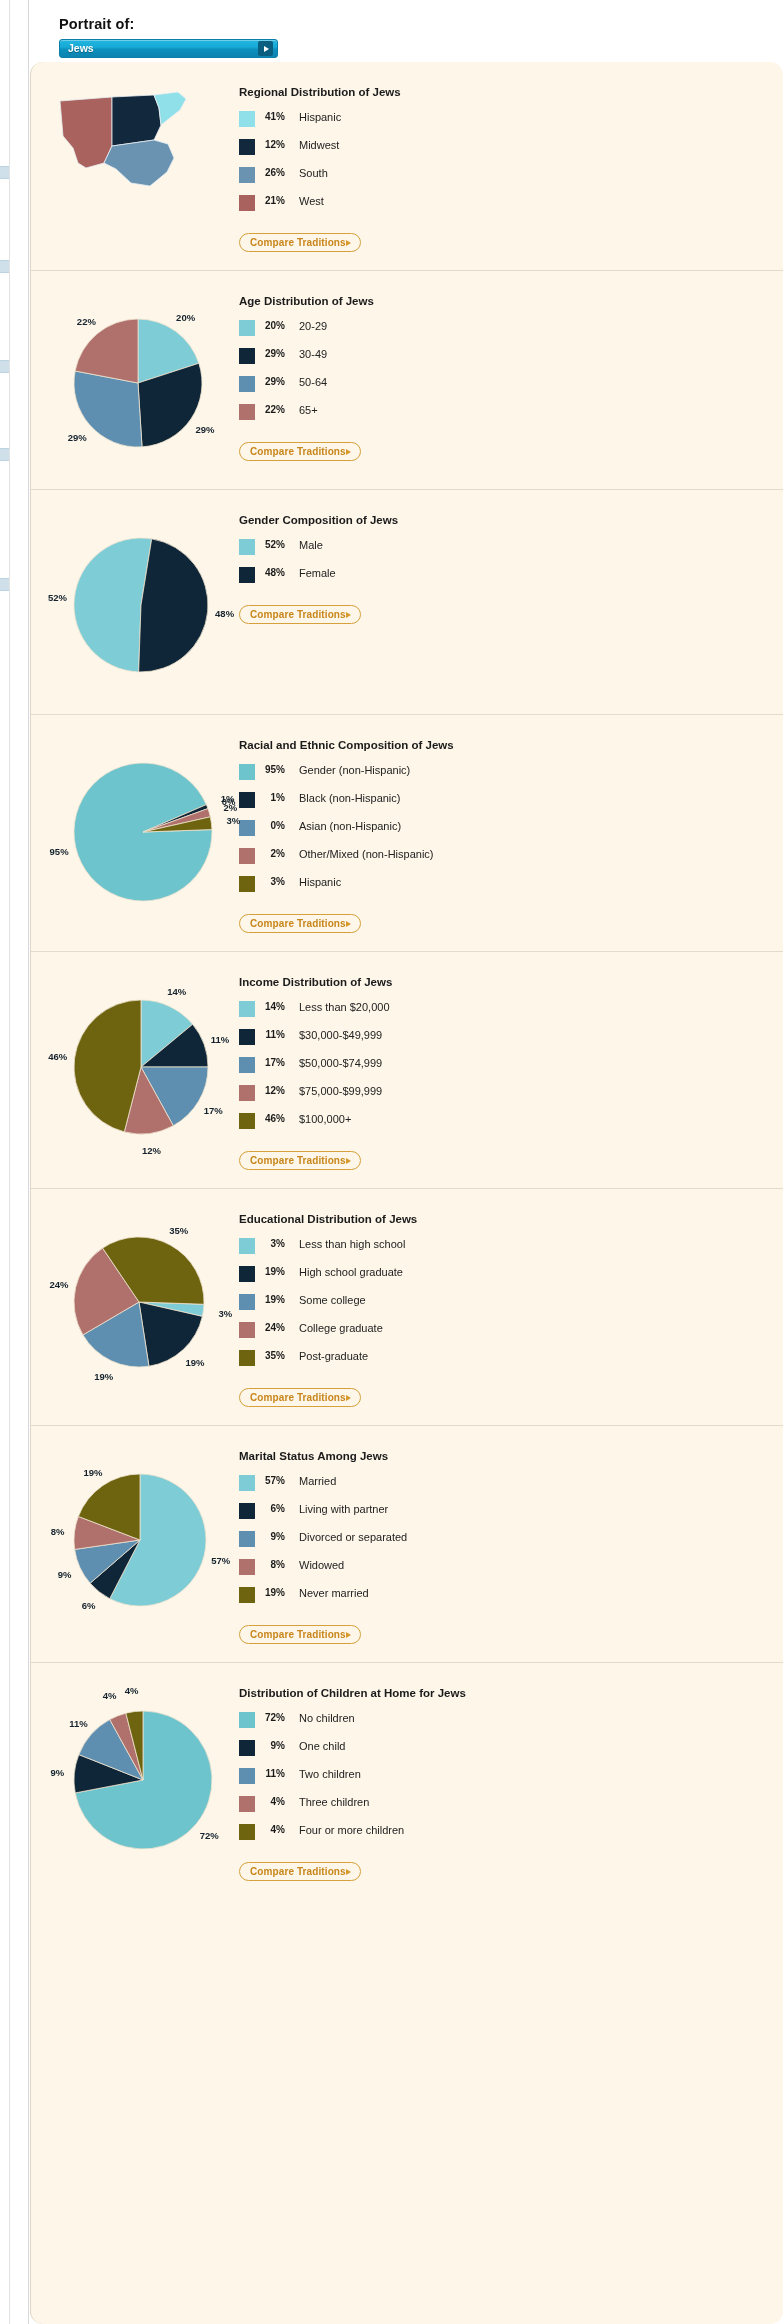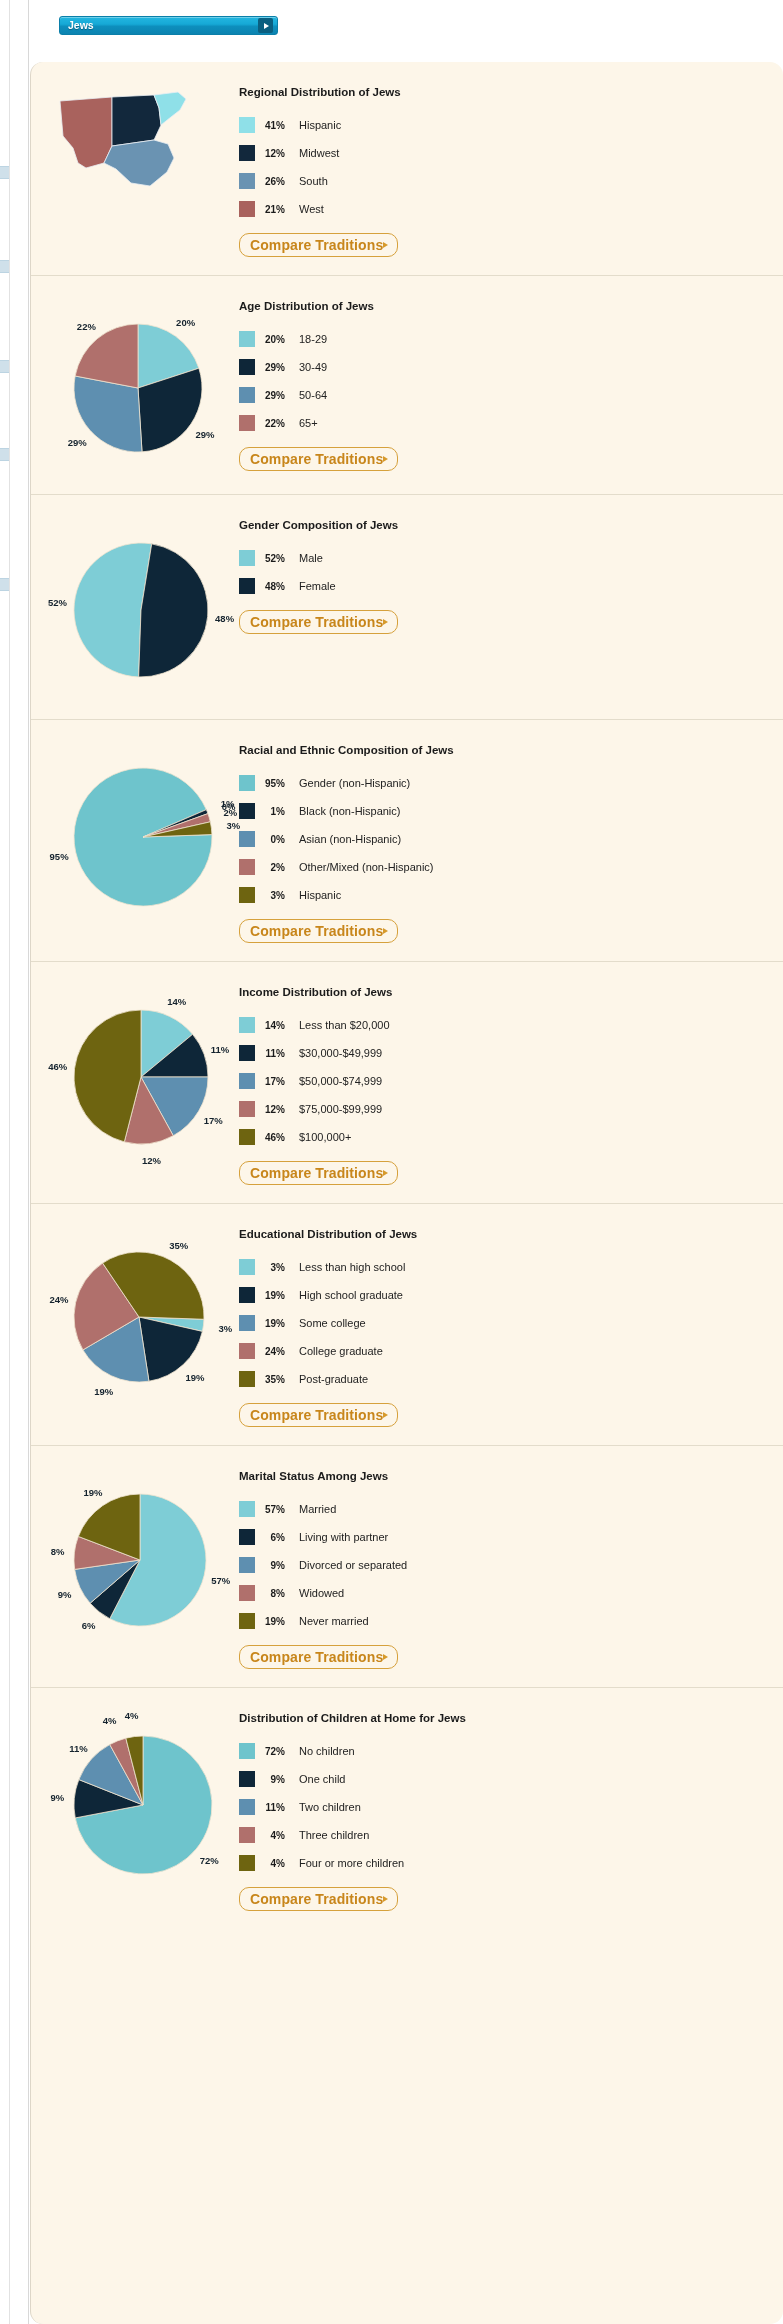--- a/index.html
+++ b/index.html
@@ -117,21 +117,21 @@
 
   .sec-title {
     font-size: 11.5px;
     font-weight: bold;
     color: #1b1b1b;
     margin: 0 0 13px 0;
     white-space: nowrap;
   }
   .legend { margin: 0; padding: 0; list-style: none; }
   .legend-row {
-    display: flex; align-items: center;
+    display: flex; 
     height: 28px;
   }
   .sw {
     width: 16px; height: 16px;
     display: block;
     flex: 0 0 16px;
   }
   .lg-pct {
     width: 44px;
     text-align: right;
@@ -148,21 +148,21 @@
 
   .cmp-btn {
     display: inline-flex;
     align-items: center;
     margin-top: 10px;
     padding: 3px 9px 3px 10px;
     border: 1px solid #d6a13c;
     border-radius: 10px;
     background: #fdf6e9;
     color: #c8861b;
-    font-size: 14px;
+    font-size: 10px;
     font-weight: bold;
     letter-spacing: .1px;
     cursor: pointer;
     white-space: nowrap;
   }
   .cmp-btn .tri {
     width: 0; height: 0;
     border-left: 5px solid #d79a2b;
     border-top: 3.5px solid transparent;
     border-bottom: 3.5px solid transparent;
@@ -189,20 +189,21 @@
     <div class="edge-tab" style="top:166px"></div>
     <div class="edge-tab" style="top:260px"></div>
     <div class="edge-tab" style="top:360px"></div>
     <div class="edge-tab" style="top:448px"></div>
     <div class="edge-tab" style="top:578px"></div>
   </div>
 
   <div class="main-col">
 
     <div class="header-block">
+      <div class="portrait-label">Portrait of:</div>
       <div class="selector">
         <span class="selector-label">Jews</span>
         <span class="selector-arrow"></span>
       </div>
     </div>
 
     <div class="cream" id="sections">
         <div class="section">
           <div class="sec-inner">
             <div class="viz-col" style="min-height: 130px;">
@@ -253,21 +254,21 @@
                 <div class="pie-lab" style="left: 144.611px; top: 22.4696px;">20%</div>
                 <div class="pie-lab" style="left: 163.994px; top: 133.529px;">29%</div>
                 <div class="pie-lab" style="left: 36.241px; top: 141.566px;">29%</div>
                 <div class="pie-lab" style="left: 45.3687px; top: 25.5884px;">22%</div>
               </div>
             </div>
             <div class="info-col"><div class="sec-title">Age Distribution of Jews</div><ul class="legend">
                 <li class="legend-row">
                   <span class="sw" style="background: rgb(126, 205, 214);"></span>
                   <span class="lg-pct">20%</span>
-                  <span class="lg-lab">18-29</span>
+                  <span class="lg-lab">20-29</span>
                 </li>
                 <li class="legend-row">
                   <span class="sw" style="background: rgb(14, 38, 56);"></span>
                   <span class="lg-pct">29%</span>
                   <span class="lg-lab">30-49</span>
                 </li>
                 <li class="legend-row">
                   <span class="sw" style="background: rgb(94, 143, 176);"></span>
                   <span class="lg-pct">29%</span>
                   <span class="lg-lab">50-64</span>

